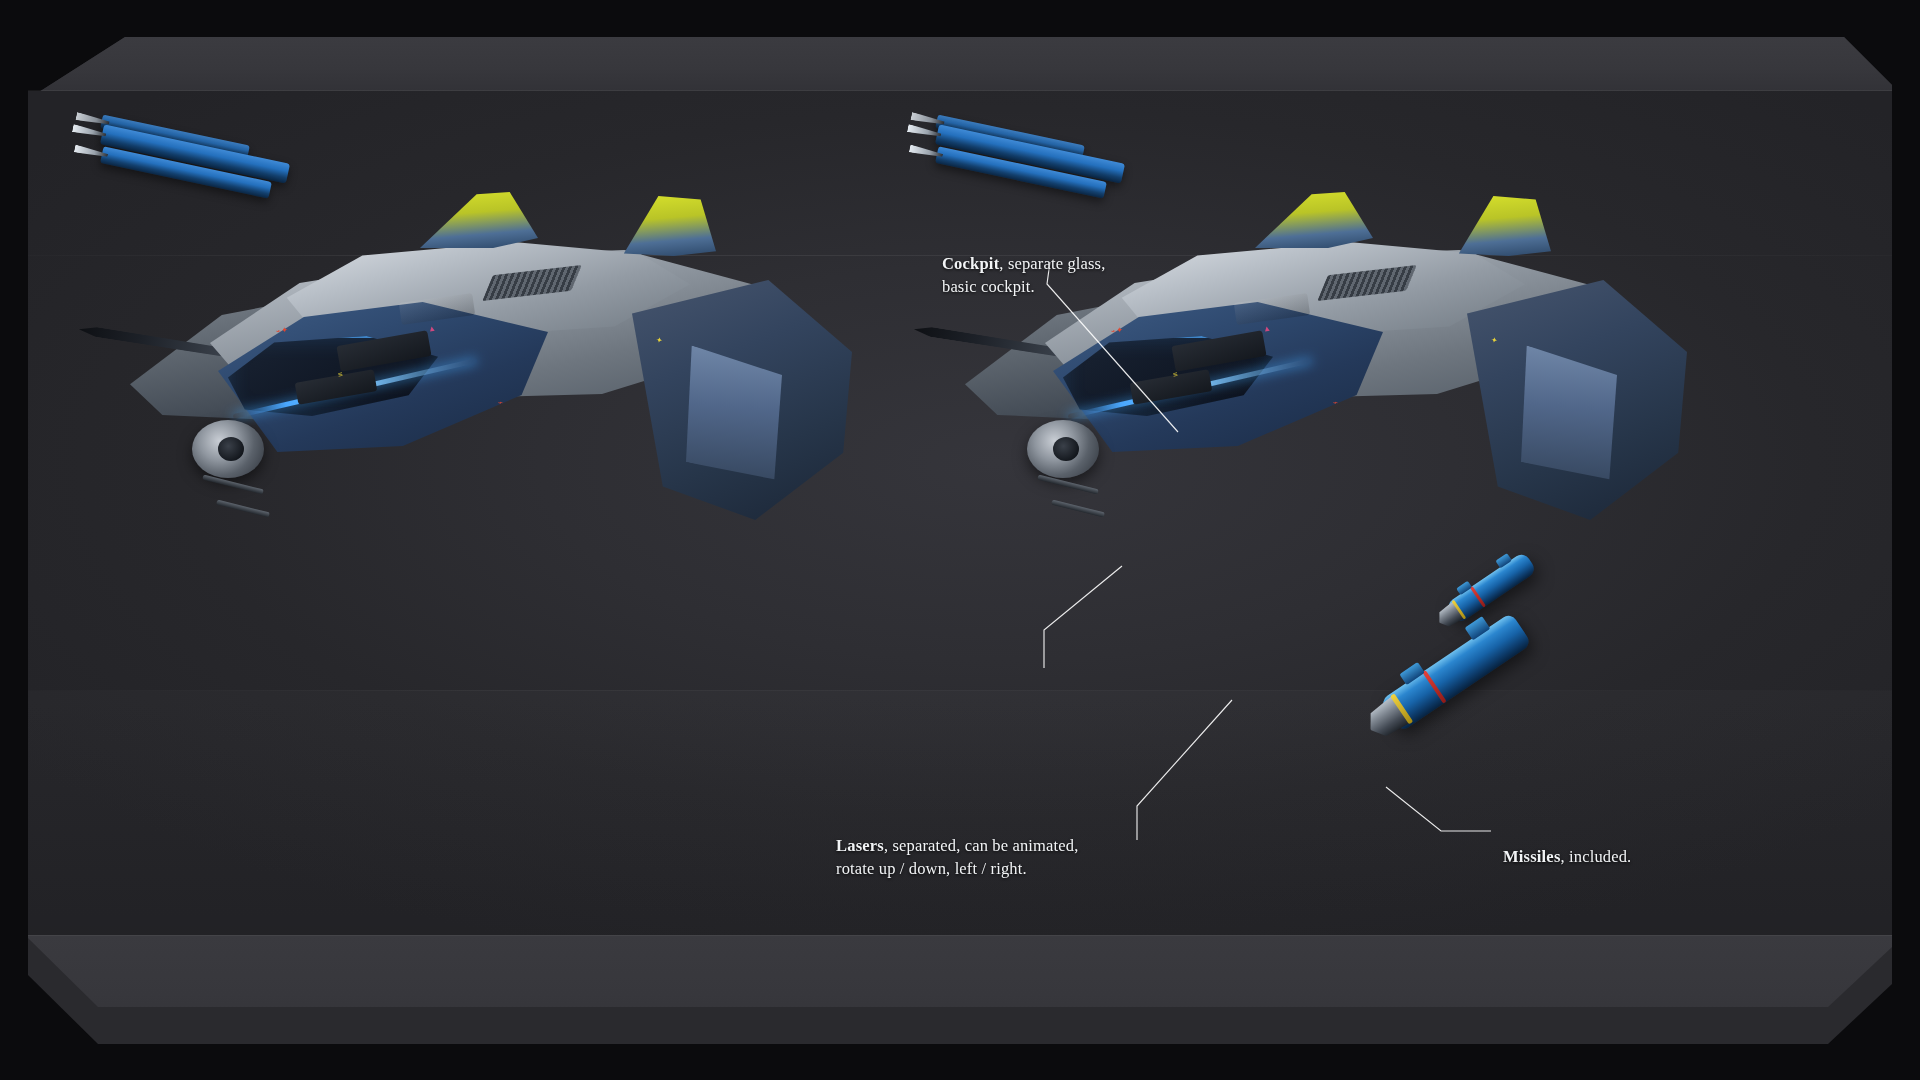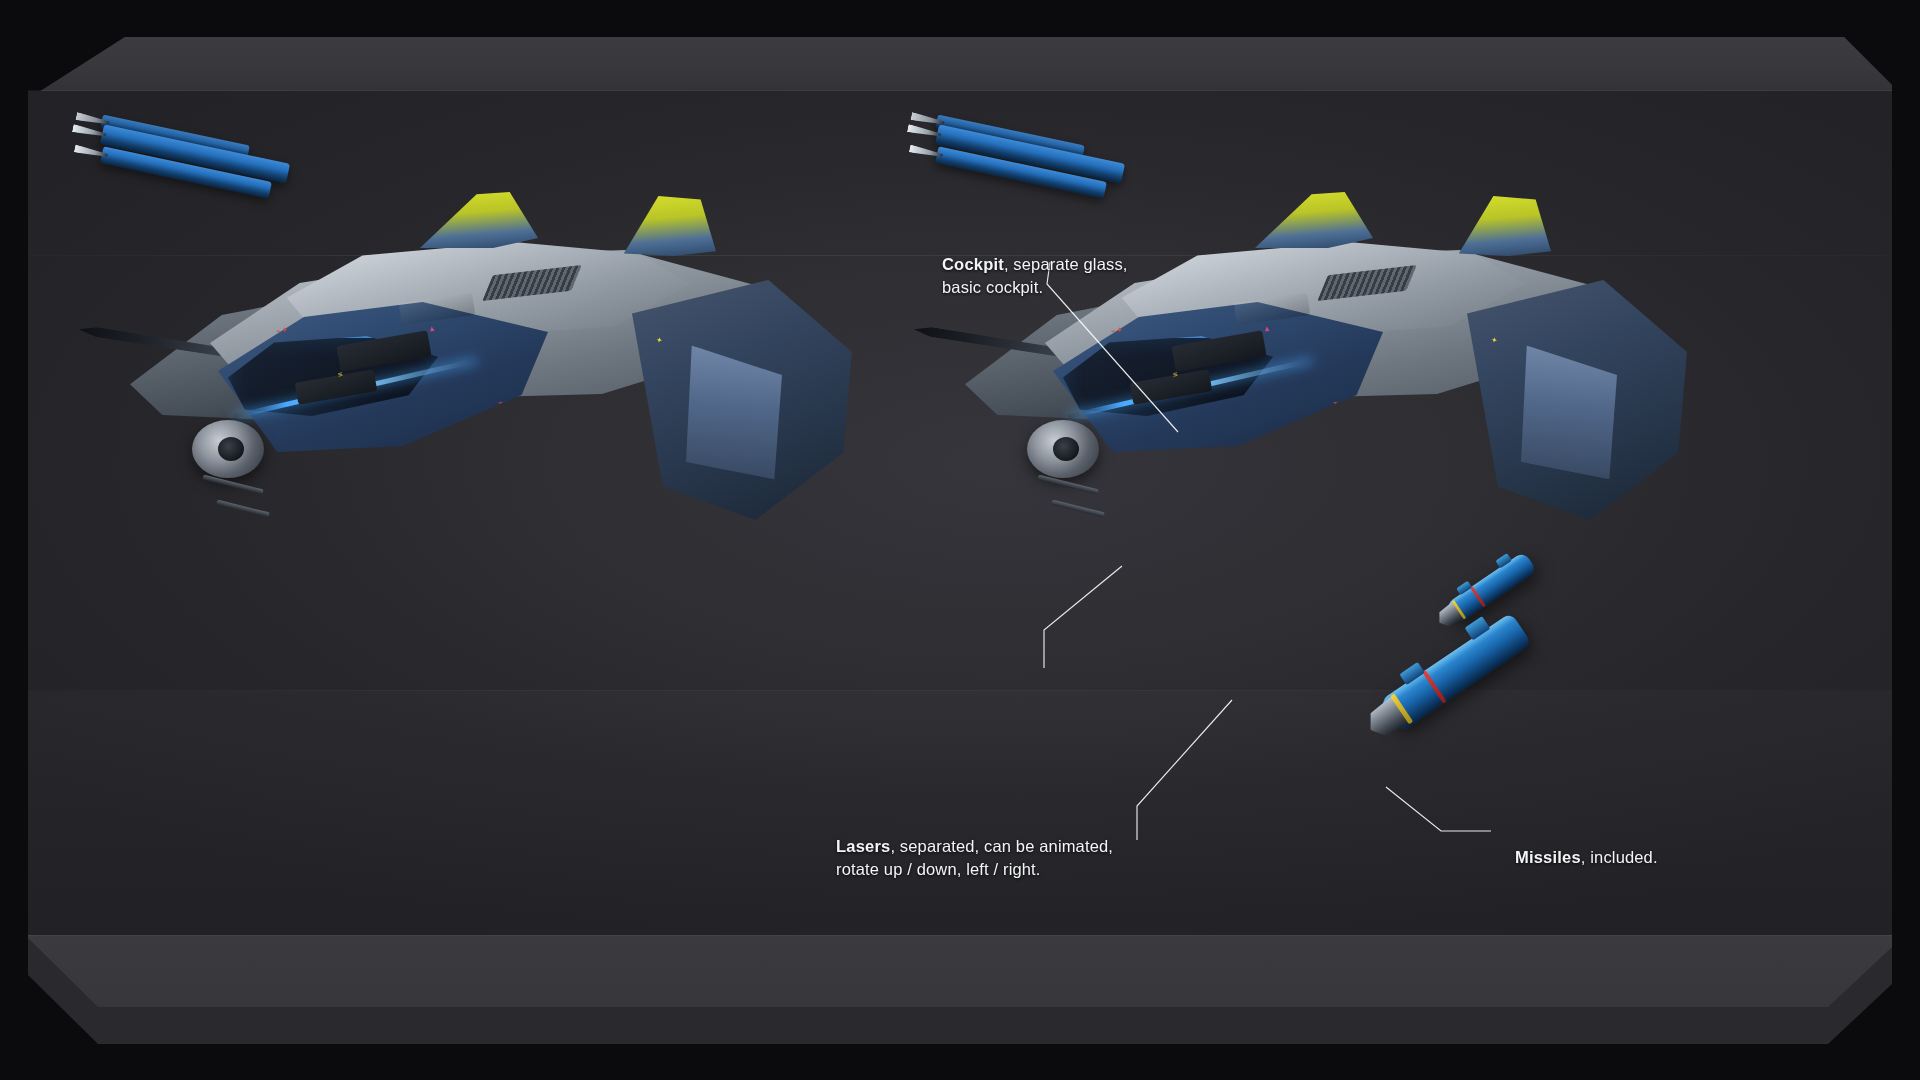--- a/index.html
+++ b/index.html
@@ -150,21 +150,21 @@
     box-shadow:0 7px 16px rgba(0,0,0,.5);}
   .m-nose{position:absolute;
     background:linear-gradient(180deg,#b9c2cb 0%,#7d858f 34%,#434a54 70%,#1d2228 100%);
     -webkit-clip-path:polygon(0 50%,26% 8%,100% 0,100% 100%,26% 92%);
     clip-path:polygon(0 50%,26% 8%,100% 0,100% 100%,26% 92%);}
   .m-ring{position:absolute;border-radius:2px;}
   .m-fin{position:absolute;background:linear-gradient(180deg,#3f9ad8,#10447a);border-radius:2px;}
 
   
   .callout{position:absolute;color:#f2f4f6;font-size:16.5px;line-height:1.38;letter-spacing:.15px;
-    font-family:Liberation Sans, sans-serif;white-space:pre-line;text-shadow:0 1px 3px rgba(0,0,0,.85);}
+    font-family:Liberation Serif, serif;white-space:pre-line;text-shadow:0 1px 3px rgba(0,0,0,.85);}
   .callout b{font-weight:bold;letter-spacing:.2px;}
   svg.leaders{position:absolute;left:0;top:0;width:1864px;height:844px;pointer-events:none;}
 </style>
 </head>
 <body>
 
 <div id="stage">
 
   <div class="panel"></div>
   <div class="panel-head"></div>
@@ -272,20 +272,20 @@
     </svg>
 
     <div class="callout" id="co-cockpit" style="left: 914px; top: 139px;">
       <b>Cockpit</b><span>, separate glass,
 basic cockpit.</span>
     </div>
     <div class="callout" id="co-lasers" style="left: 808px; top: 721px;">
       <b>Lasers</b><span>, separated, can be animated,
 rotate up / down, left / right.</span>
     </div>
-    <div class="callout" id="co-missiles" style="left: 1475px; top: 732px; margin-left: 12px;">
+    <div class="callout" id="co-missiles" style="left: 1475px; top: 732px;">
       <b>Missiles</b><span>, included.</span>
     </div>
   </div>
 
   <div class="panel-foot"></div>
   <div class="panel-foot-line"></div>
 </div>
 
 </body></html>

